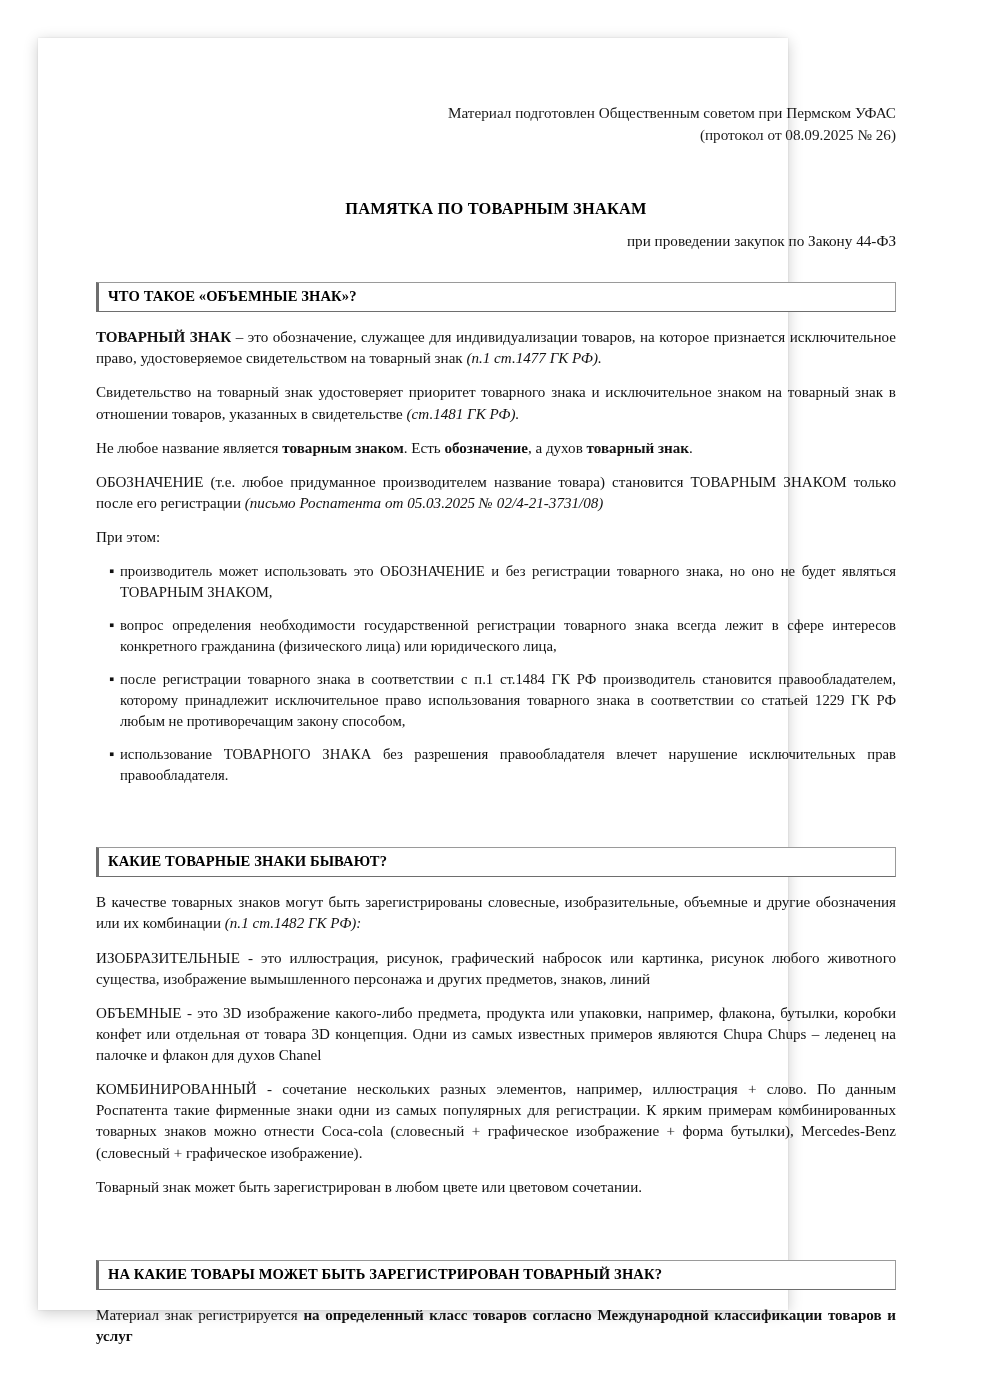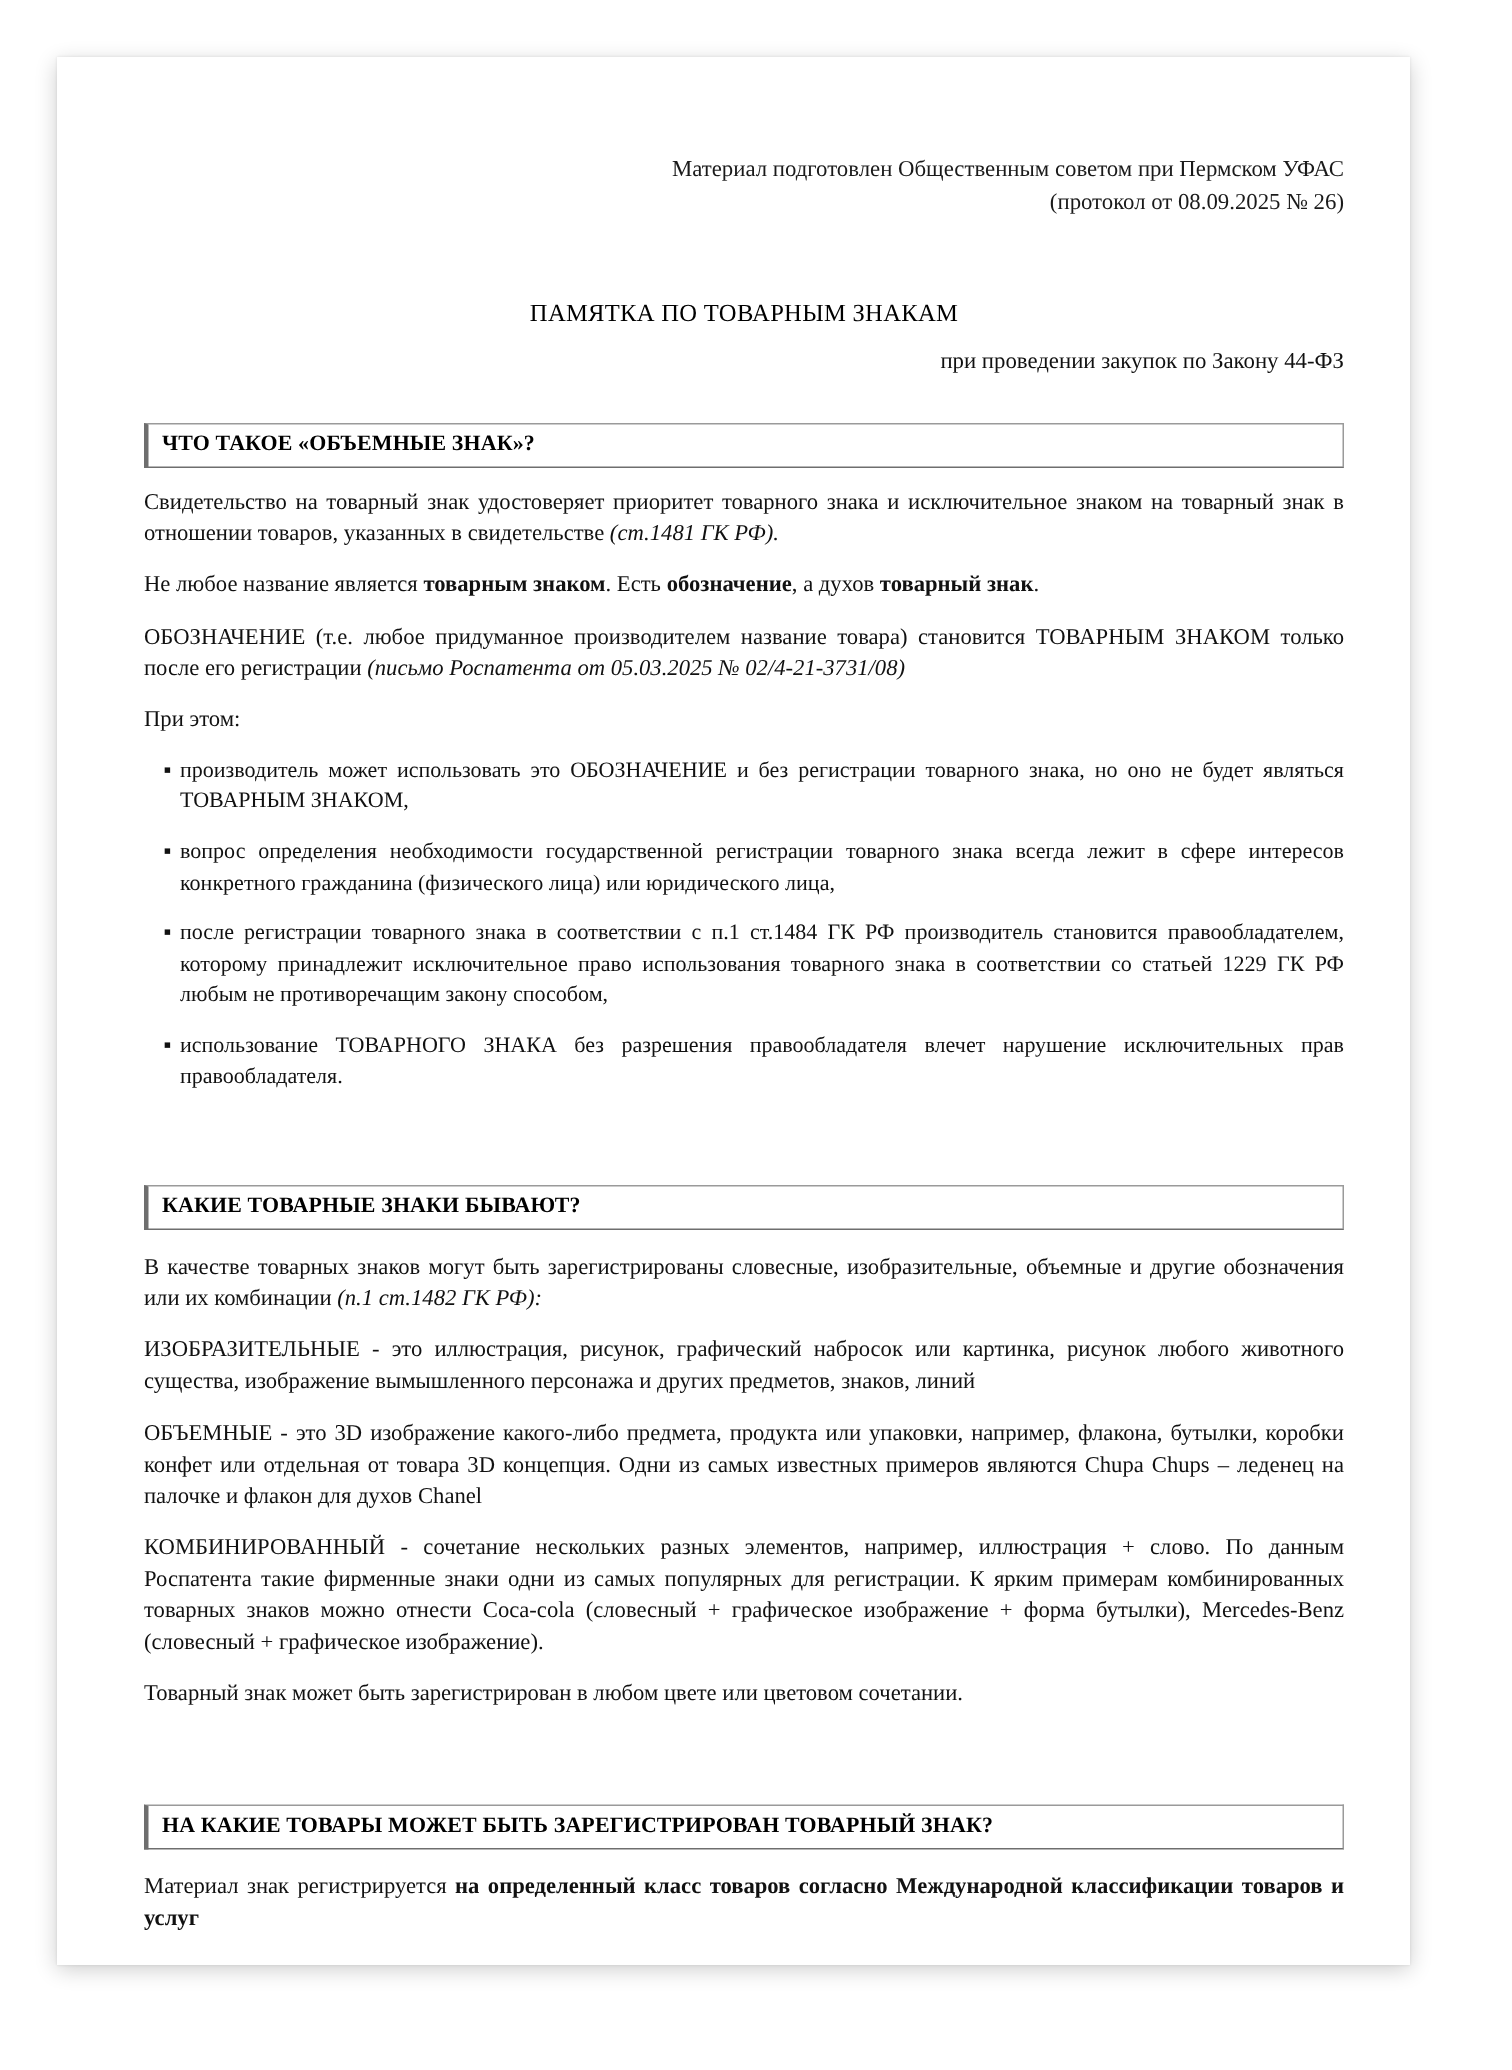--- a/index.html
+++ b/index.html
@@ -13,21 +13,21 @@
     position: relative;
     overflow: hidden;
     font-family: "Liberation Serif", "DejaVu Serif", serif;
   }
 
   
   .sheet {
     position: absolute;
     left: 38px;
     top: 38px;
-    width: 902px;
+    width: 750px;
     height: 1272px;
     background: #ffffff;
     box-shadow: 0 3px 14px rgba(0,0,0,0.20), 0 0 2px rgba(0,0,0,0.10);
   }
 
   .page-inner {
     position: absolute;
     left: 58px;
     top: 0;
     width: 800px;
@@ -41,21 +41,21 @@
     font-size: 15.2px;
     line-height: 1.42;
     color: #1a1a1a;
   }
   .doc-header div { white-space: nowrap; }
 
   
   .doc-title {
     margin-top: 54px;
     text-align: center;
-    font-weight: normal;
+    font-weight: bold;
     font-size: 16.4px;
     letter-spacing: 0.2px;
     color: #000;
   }
   .doc-subtitle {
     margin-top: 13px;
     text-align: right;
     font-size: 15.2px;
     color: #111;
   }
@@ -128,20 +128,21 @@
       <div>(протокол  от 08.09.2025 № 26)</div>
     </div>
 
     <div class="doc-title">ПАМЯТКА ПО ТОВАРНЫМ ЗНАКАМ</div>
     <div class="doc-subtitle">при проведении закупок по Закону 44-ФЗ</div>
 
     <div class="section-box">
       <div class="section-title">ЧТО ТАКОЕ «ОБЪЕМНЫЕ ЗНАК»?</div>
     </div>
 
+    <p class="para first"><span class="b">ТОВАРНЫЙ ЗНАК</span><span> – это обозначение, служащее для индивидуализации товаров, на которое признается исключительное право, удостоверяемое свидетельством на товарный знак </span><span class="i">(п.1 ст.1477 ГК РФ).</span></p>
 
     <p class="para"><span>Свидетельство на товарный знак удостоверяет приоритет товарного знака и исключительное знаком на товарный знак в отношении товаров, указанных в свидетельстве </span><span class="i">(ст.1481 ГК РФ).</span></p>
 
     <p class="para"><span>Не любое название является </span><span class="b">товарным знаком</span><span>. Есть </span><span class="b">обозначение</span><span>, а духов </span><span class="b">товарный знак</span><span>.</span></p>
 
     <p class="para"><span>ОБОЗНАЧЕНИЕ (т.е. любое придуманное производителем название товара) становится ТОВАРНЫМ ЗНАКОМ только после его регистрации </span><span class="i">(письмо Роспатента от 05.03.2025 № 02/4-21-3731/08)</span></p>
 
     <p class="para">При этом:</p>
 
     <ul class="bullets">

